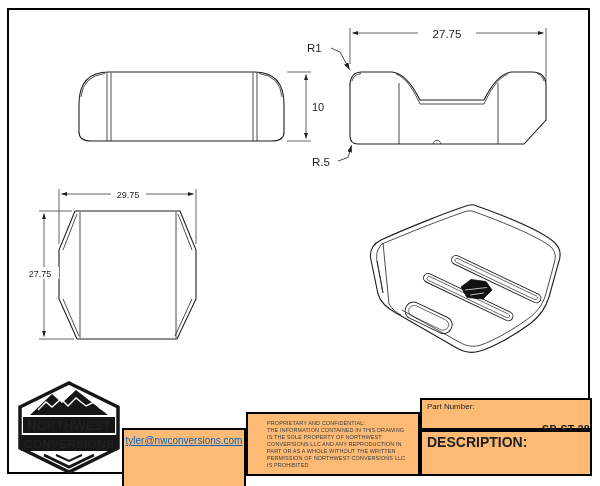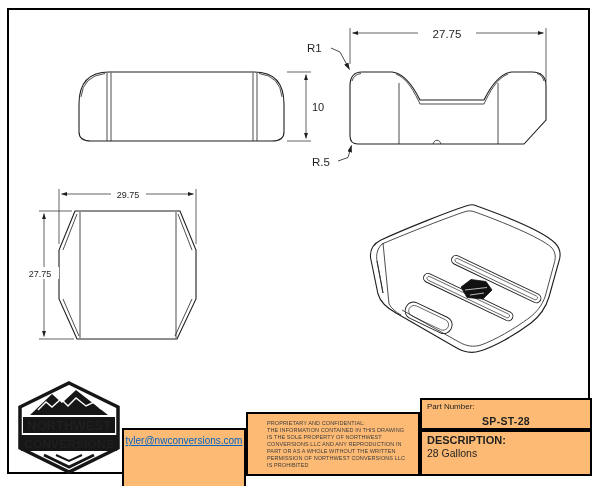--- a/index.html
+++ b/index.html
@@ -12,23 +12,23 @@
 
   .cell{position:absolute;background:#fdba74;border:2px solid #000;box-sizing:border-box;}
   .email-cell{left:122px;top:428px;width:124px;height:60px;text-align:center;}
   .email-cell a{display:inline-block;margin-top:3px;font-size:10px;color:#0563c1;
                 text-decoration:underline;cursor:pointer;}
   .prop-cell{left:246px;top:412px;width:174px;height:64px;}
   .prop-text{font-size:5.5px;line-height:7px;color:#3d3d3d;white-space:pre-line;
              padding:6px 2px 0 19px;letter-spacing:.1px;}
   .part-cell{left:420px;top:398px;width:172px;height:32px;}
   .part-label{font-size:8px;padding:2px 0 0 5px;}
-  .part-value{text-align:center;font-size:10.5px;font-weight:700;margin-top:4px;letter-spacing:.3px;}
+  .part-value{text-align:right;font-size:10.5px;font-weight:700;margin-top:12px;letter-spacing:.3px;}
   .desc-cell{left:420px;top:430px;width:172px;height:46px;}
-  .desc-label{font-size:11px;font-weight:700;padding:2px 0 0 5px;}
+  .desc-label{font-size:14px;font-weight:700;padding:2px 0 0 5px;}
   .desc-line{font-size:10.5px;padding:1px 0 0 5px;white-space:nowrap;}
   .logo-box{position:absolute;left:16px;top:381px;width:106px;height:94px;}
 </style>
 </head>
 <body>
 
 <div class="page">
 
   <div class="frame"></div>
 
@@ -171,16 +171,15 @@
 IS PROHIBITED</div>
   </div>
 
   <div class="cell part-cell">
     <div class="part-label">Part Number:</div>
     <div class="part-value">SP-ST-28</div>
   </div>
 
   <div class="cell desc-cell">
     <div class="desc-label">DESCRIPTION:</div>
-    <div class="desc-line">28 Gallons</div>
   </div>
 
 </div>
 
 </body></html>

